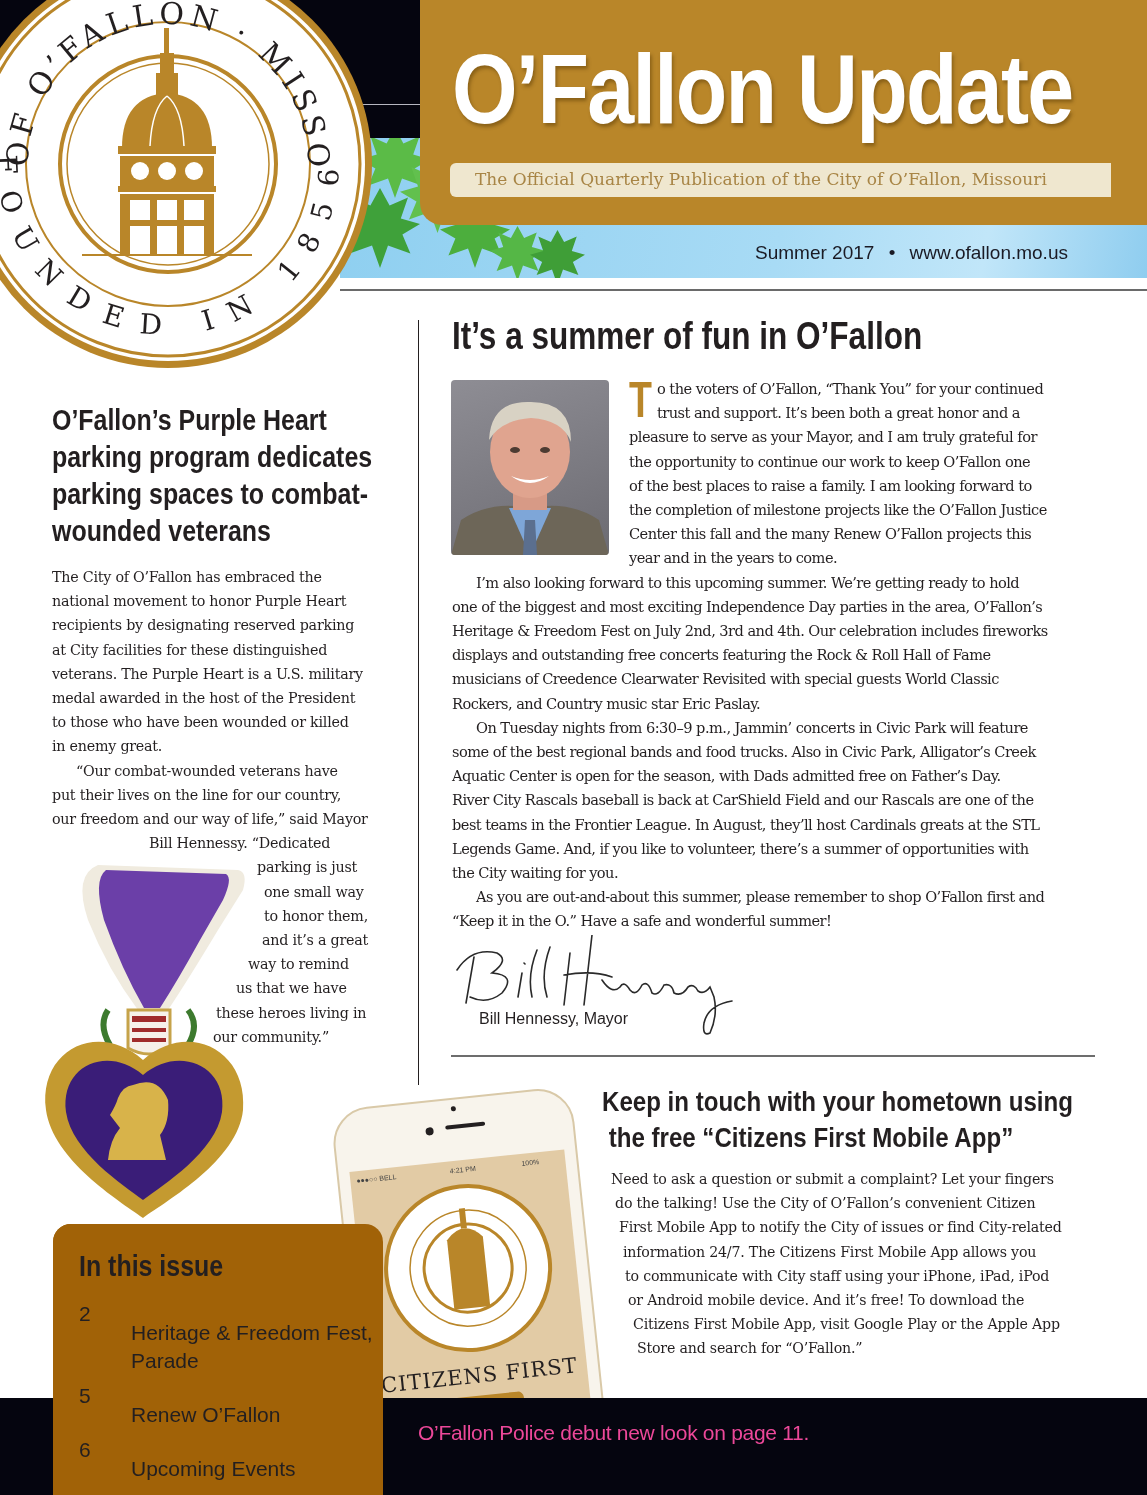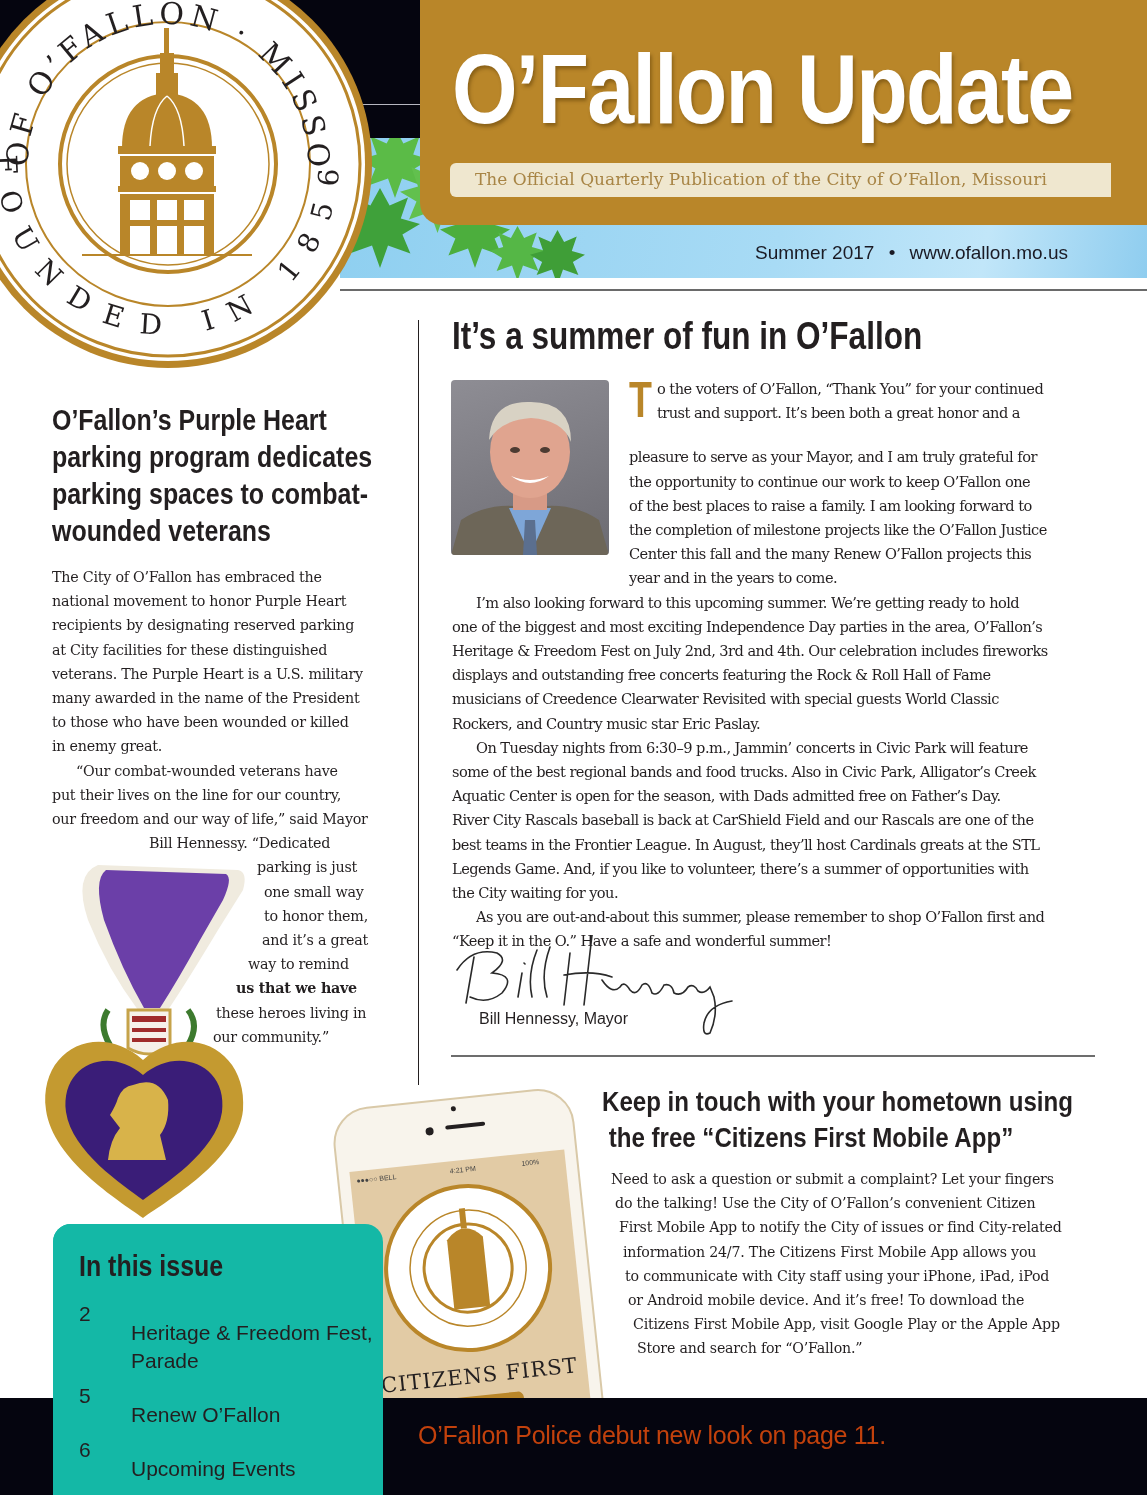--- a/index.html
+++ b/index.html
@@ -30,21 +30,21 @@
   .left-head { position: absolute; left: 52px; top: 402px; width: 340px; font-family: "Liberation Sans", sans-serif; font-weight: bold;
                font-size: 29px; line-height: 37px; color: #231f20; transform: scaleX(0.86); transform-origin: left top; width: 395px; }
   .body-serif { font-family: "DejaVu Serif", serif; font-size: 14.3px; line-height: 24.2px; color: #231f20; }
   .left-body { position: absolute; left: 52px; top: 565px; width: 335px; letter-spacing: -0.25px; }
   .left-body p { white-space: nowrap; }
   .indent { padding-left: 24px; }
 
   .medal { position: absolute; left: 38px; top: 860px; width: 210px; height: 360px; }
 
   
-  .toc { position: absolute; left: 53px; top: 1224px; width: 330px; height: 271px; background: #14b8a6; border-radius: 18px 18px 0 0; }
+  .toc { position: absolute; left: 53px; top: 1224px; width: 330px; height: 271px; background: #a16207; border-radius: 18px 18px 0 0; }
   .toc-title { position: absolute; left: 26px; top: 26px; font-family: "Liberation Sans", sans-serif; font-weight: bold; font-size: 29px; color: #231f20;
                transform: scaleX(0.86); transform-origin: left top; white-space: nowrap; }
   .toc-list { position: absolute; left: 26px; top: 76px; width: 300px; list-style: none; font-family: "Liberation Sans", sans-serif; font-size: 21px; line-height: 28px; color: #231f20; }
   .toc-list li { display: flex; margin-bottom: 7px; }
   .toc-num { width: 52px; flex: 0 0 52px; }
   .toc-label { flex: 1; margin-top: 19px; }
 
   
   .right-head { position: absolute; left: 452px; top: 315px; font-family: "Liberation Sans", sans-serif; font-weight: bold; font-size: 38px; color: #231f20;
                 transform: scaleX(0.83); transform-origin: left top; white-space: nowrap; }
@@ -60,21 +60,21 @@
 
   
   .phone { position: absolute; left: 318px; top: 1068px; width: 300px; height: 340px; }
   .app-head { position: absolute; left: 602px; top: 1084px; font-family: "Liberation Sans", sans-serif; font-weight: bold; font-size: 28px; line-height: 36px;
               color: #231f20; transform: scaleX(0.86); transform-origin: left top; white-space: nowrap; }
   .app-body { position: absolute; left: 611px; top: 1167px; width: 500px; font-size: 14.2px; line-height: 24.2px; letter-spacing: -0.2px; }
   .app-body .ln { white-space: nowrap; }
 
   
   .bottom-bar { position: absolute; left: 0; top: 1398px; width: 1147px; height: 97px; background: #05050f; }
-  .bottom-text { position: absolute; left: 418px; top: 1421px; font-family: "Liberation Sans", sans-serif; font-size: 25px; color: #c2410c; white-space: nowrap; letter-spacing: -0.3px; }
+  .bottom-text { position: absolute; left: 418px; top: 1421px; font-family: "Liberation Sans", sans-serif; font-size: 21px; color: #ec4899; white-space: nowrap; letter-spacing: -0.3px; }
 </style>
 </head>
 <body>
 
 <div class="top-black"></div>
 <div class="top-black-rule"></div>
 
 <div class="sky"></div>
 <div class="leaves">
   <div class="leaf" style="left:20px;top:-10px;width:70px;height:70px;background:#5bbb47;"></div>
@@ -142,33 +142,33 @@
 <div class="col-divider"></div>
 
 <h2 class="left-head">O’Fallon’s Purple Heart parking program dedicates parking spaces to combat-wounded veterans</h2>
 
 <div class="left-body body-serif">
   <p>The City of O’Fallon has embraced the</p>
   <p>national movement to honor Purple Heart</p>
   <p>recipients by designating reserved parking</p>
   <p>at City facilities for these distinguished</p>
   <p>veterans. The Purple Heart is a U.S. military</p>
-  <p>many awarded in the name of the President</p>
+  <p>medal awarded in the host of the President</p>
   <p>to those who have been wounded or killed</p>
   <p>in enemy great.</p>
   <p class="indent">“Our combat-wounded veterans have</p>
   <p>put their lives on the line for our country,</p>
   <p>our freedom and our way of life,” said Mayor</p>
   <p style="padding-left:97px;">Bill Hennessy. “Dedicated</p>
   <p style="padding-left:205px;">parking is just</p>
   <p style="padding-left:212px;">one small way</p>
   <p style="padding-left:212px;">to honor them,</p>
   <p style="padding-left:210px;">and it’s a great</p>
   <p style="padding-left:196px;">way to remind</p>
-  <p style="padding-left:184px;font-weight:bold;">us that we have</p>
+  <p style="padding-left:184px;">us that we have</p>
   <p style="padding-left:164px;">these heroes living in</p>
   <p style="padding-left:161px;">our community.”</p>
 </div>
 
 <svg class="medal" viewBox="0 0 210 360">
   <path d="M60,5 L200,10 Q210,12 205,30 L180,70 Q150,120 130,150 L100,150 Q70,110 50,60 Q35,15 60,5 Z" fill="#f0ebdf"></path>
   <path d="M68,10 L188,14 Q195,18 185,40 L162,80 Q140,120 122,148 L106,148 Q84,110 66,60 Q55,20 68,10 Z" fill="#6b3fa8"></path>
   <path d="M90,150 L132,150 L132,188 Q111,200 90,188 Z" fill="#f6f1ea" stroke="#c6a34a" stroke-width="3"></path>
   <rect x="94" y="156" width="34" height="6" fill="#a02c2c"></rect>
   <rect x="94" y="168" width="34" height="4" fill="#a02c2c"></rect>
@@ -215,21 +215,21 @@
     <ellipse cx="64" cy="70" rx="5" ry="3" fill="#4d3b32"></ellipse>
     <ellipse cx="94" cy="70" rx="5" ry="3" fill="#4d3b32"></ellipse>
   </svg>
 </div>
 
 <div class="right-body body-serif">
   <div class="wrapped">
     <span class="dropcap">T</span>
     <div class="ln">o the voters of O’Fallon, “Thank You” for your continued</div>
     <div class="ln">trust and support. It’s been both a great honor and a</div>
-    <div class="ln" style="clear:left;margin-top:20px;">pleasure to serve as your Mayor, and I am truly grateful for</div>
+    <div class="ln" style="clear:left;">pleasure to serve as your Mayor, and I am truly grateful for</div>
     <div class="ln">the opportunity to continue our work to keep O’Fallon one</div>
     <div class="ln">of the best places to raise a family. I am looking forward to</div>
     <div class="ln">the completion of milestone projects like the O’Fallon Justice</div>
     <div class="ln">Center this fall and the many Renew O’Fallon projects this</div>
     <div class="ln">year and in the years to come.</div>
   </div>
   <div class="ln indent">I’m also looking forward to this upcoming summer. We’re getting ready to hold</div>
   <div class="ln">one of the biggest and most exciting Independence Day parties in the area, O’Fallon’s</div>
   <div class="ln">Heritage &amp; Freedom Fest on July 2nd, 3rd and 4th. Our celebration includes fireworks</div>
   <div class="ln">displays and outstanding free concerts featuring the Rock &amp; Roll Hall of Fame</div>

